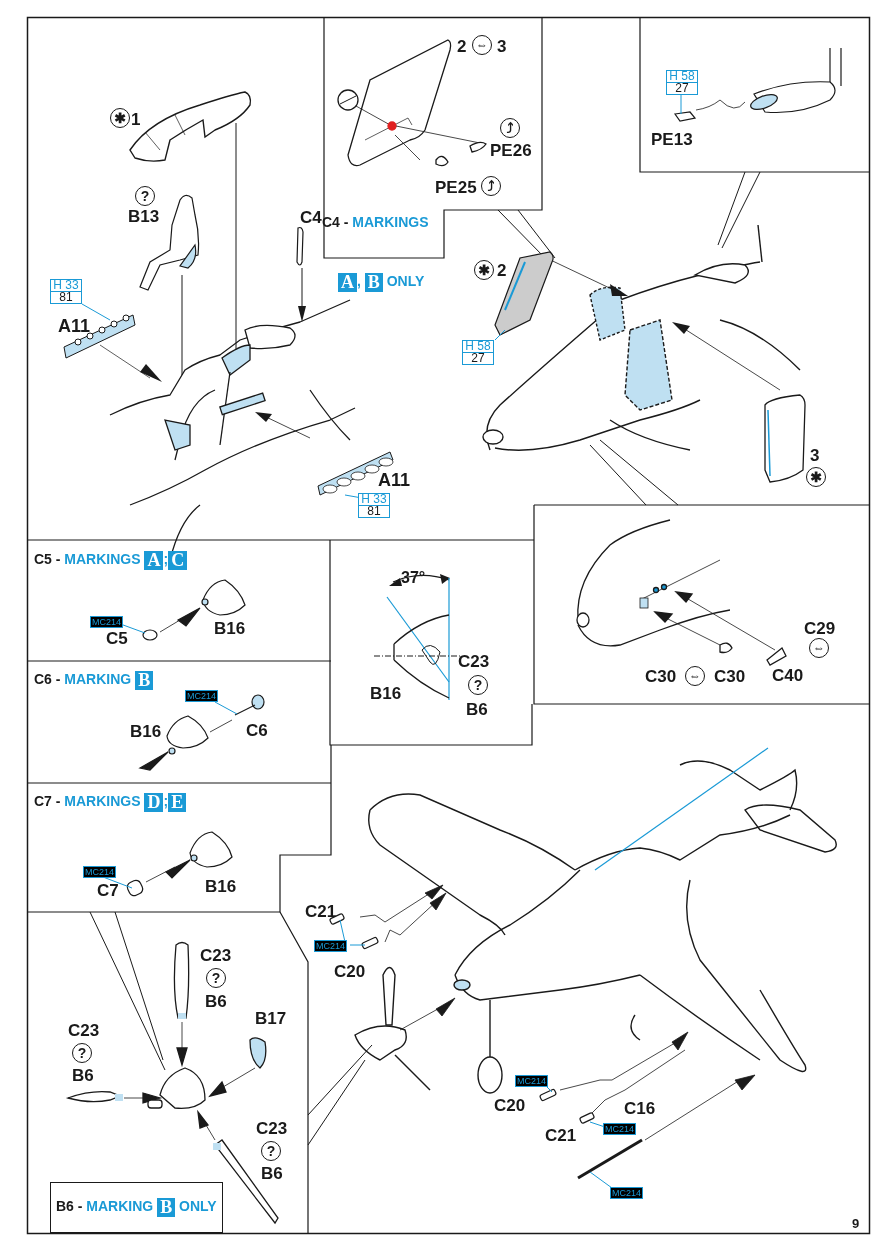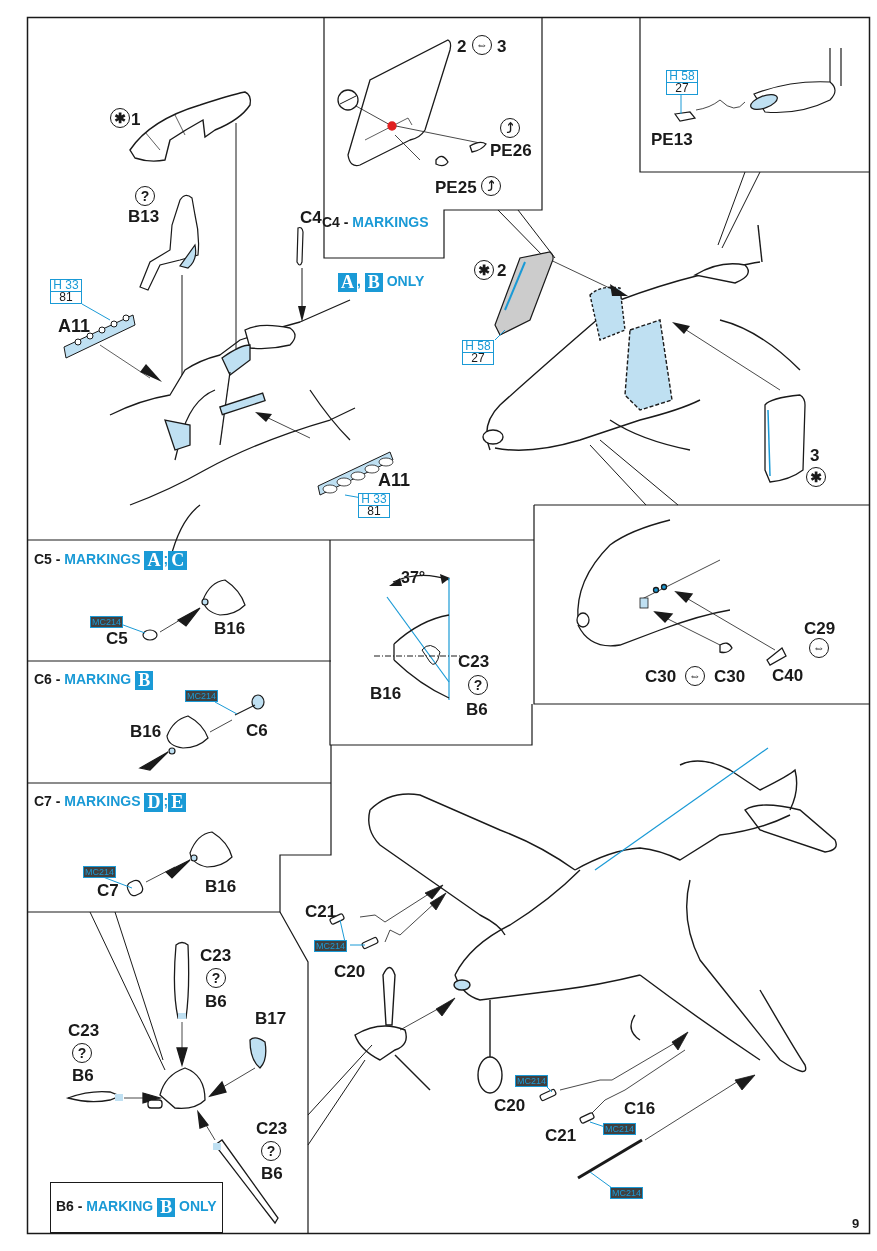--- a/index.html
+++ b/index.html
@@ -5,21 +5,21 @@
   html, body { margin:0; padding:0; background:#fff; }
   body { width:877px; height:1251px; position:relative; overflow:hidden; font-family:"Liberation Sans", sans-serif; color:#1a1a1a; }
   svg.canvas { position:absolute; left:0; top:0; }
   .lbl { position:absolute; font-weight:bold; font-size:17px; color:#1a1a1a; line-height:1; white-space:nowrap; }
   .hdr { position:absolute; font-weight:bold; font-size:14px; white-space:nowrap; line-height:1; }
   .hdr .blue { color:#1a9ad6; }
   .mk { display:inline-block; background:#1a9ad6; color:#fff; font-family:"Liberation Serif", serif; font-weight:bold; font-size:18px; padding:0 3px; line-height:19px; vertical-align:middle; }
   .paint { position:absolute; border:1.5px solid #1a9ad6; background:#fff; font-size:12px; text-align:center; line-height:11px; width:30px; }
   .paint .top { color:#1a9ad6; border-bottom:1.5px solid #1a9ad6; }
   .paint .bot { color:#1a1a1a; }
-  .mc { position:absolute; border:1.2px solid #1a9ad6; color:#1a9ad6; font-size:9px; padding:0 1px; line-height:10px; background:#404040; }
+  .mc { position:absolute; border:1.2px solid #1a9ad6; color:#1a9ad6; font-size:9px; padding:0 1px; line-height:10px; background:#000000; }
   .sym { position:absolute; width:18px; height:18px; border:1.6px solid #1a1a1a; border-radius:50%; text-align:center; font-weight:bold; font-size:14px; line-height:18px; background:#fff; }
   .pnum { position:absolute; font-weight:bold; font-size:13px; }
 </style>
 </head>
 <body>
 
 <svg class="canvas" width="877" height="1251">
 
   <rect x="27.5" y="17.5" width="842" height="1216" fill="none" stroke="#1a1a1a" stroke-width="1.5"></rect>
 

